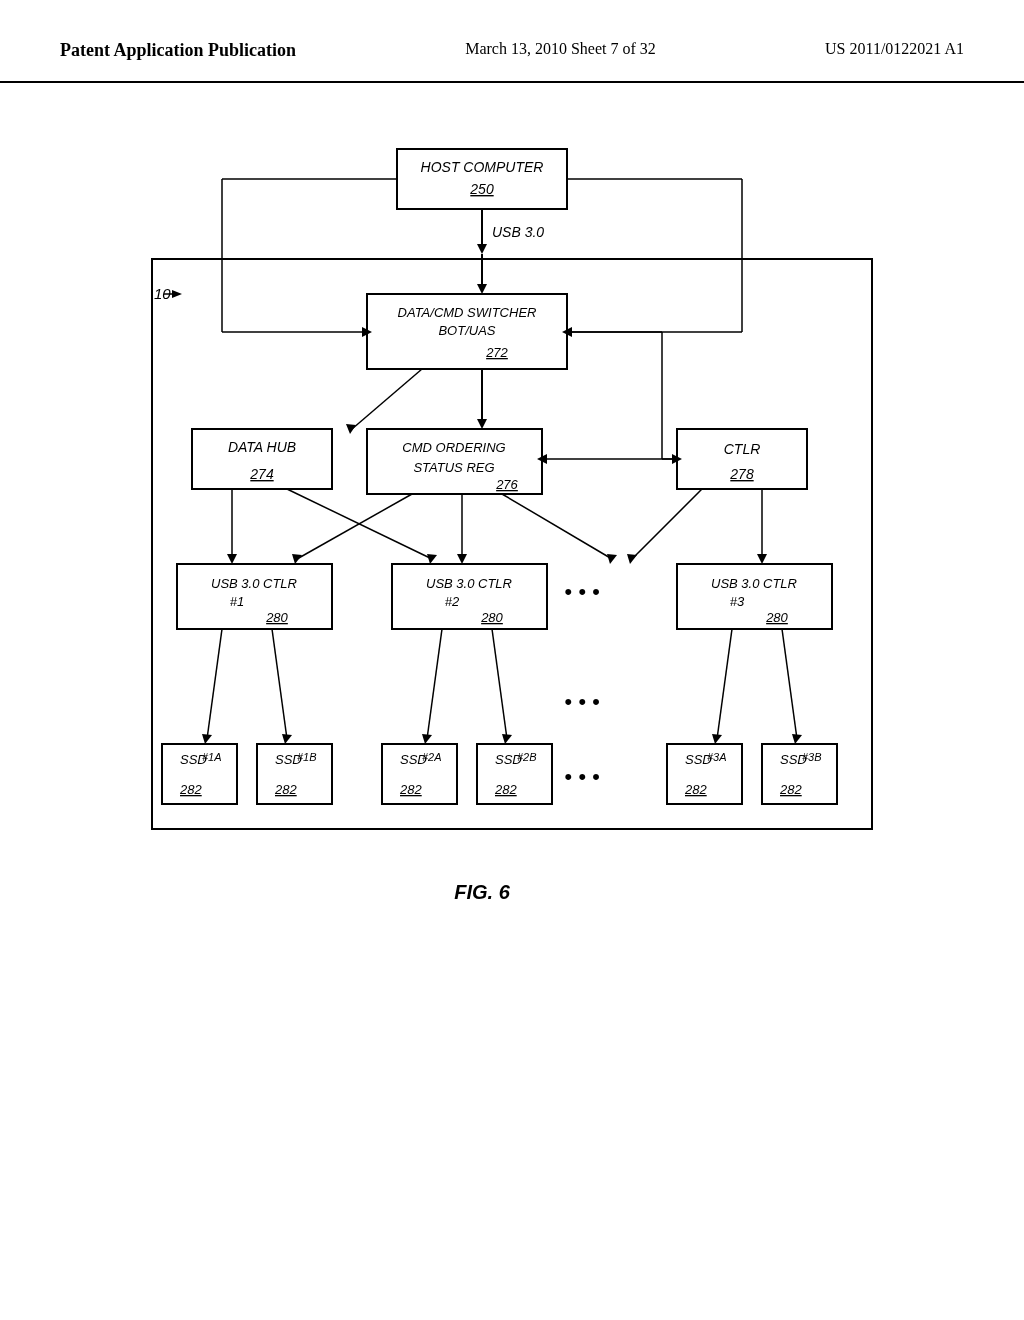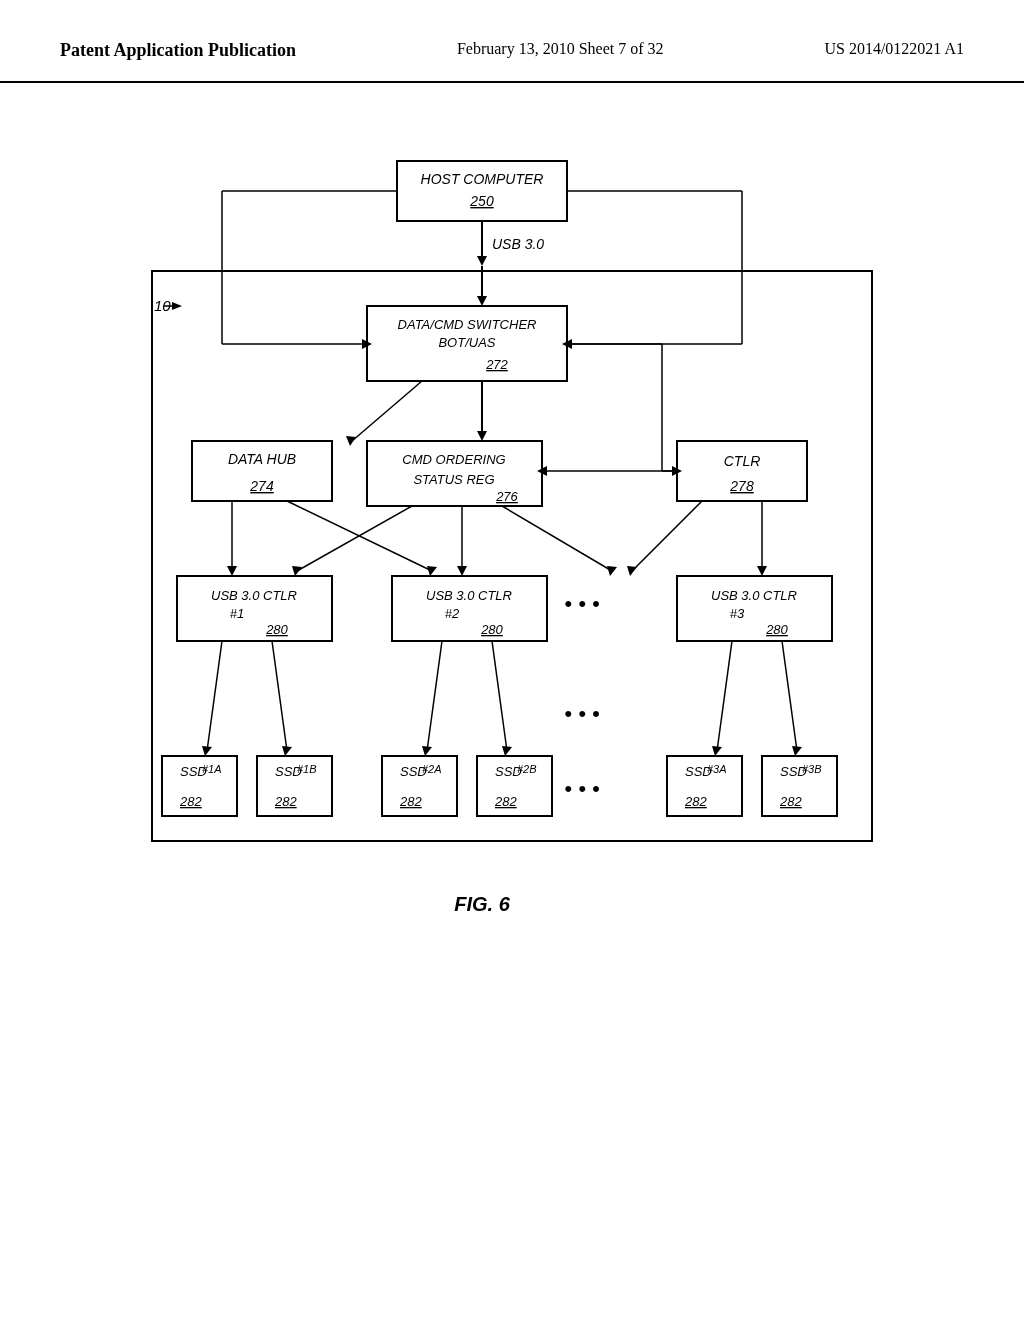--- a/index.html
+++ b/index.html
@@ -18,21 +18,21 @@
       background: #fff;
       position: relative;
     }
 
     .header {
       display: flex;
       justify-content: space-between;
       align-items: flex-start;
       padding: 40px 60px 20px 60px;
       border-bottom: 2px solid #000;
-      margin-bottom: 28px;
+      margin-bottom: 16px;
     }
 
     .header-left {
       font-size: 18px;
       font-weight: bold;
     }
 
     .header-center {
       font-size: 16px;
       text-align: center;
@@ -51,22 +51,22 @@
       position: relative;
       font-style: italic;
     }
   </style>
 </head>
 <body>
 
 <div class="page">
   <div class="header">
     <div class="header-left">Patent Application Publication</div>
-    <div class="header-center">February 13, 2010  Sheet 7 of 32</div>
-    <div class="header-right">US 2014/0122021 A1</div>
+    <div class="header-center">March 13, 2010  Sheet 7 of 32</div>
+    <div class="header-right">US 2011/0122021 A1</div>
   </div>
 
   <div class="diagram-area">
     <svg width="780" height="890" viewBox="0 0 780 890" style="font-family: Arial, sans-serif; overflow: visible;">
 
       <rect x="275" y="10" width="170" height="60" fill="white" stroke="black" stroke-width="2"></rect>
       <text x="360" y="33" text-anchor="middle" font-size="14">HOST COMPUTER</text>
       <text x="360" y="55" text-anchor="middle" font-size="14" text-decoration="underline">250</text>
 
       <line x1="360" y1="70" x2="360" y2="110" stroke="black" stroke-width="2"></line>

